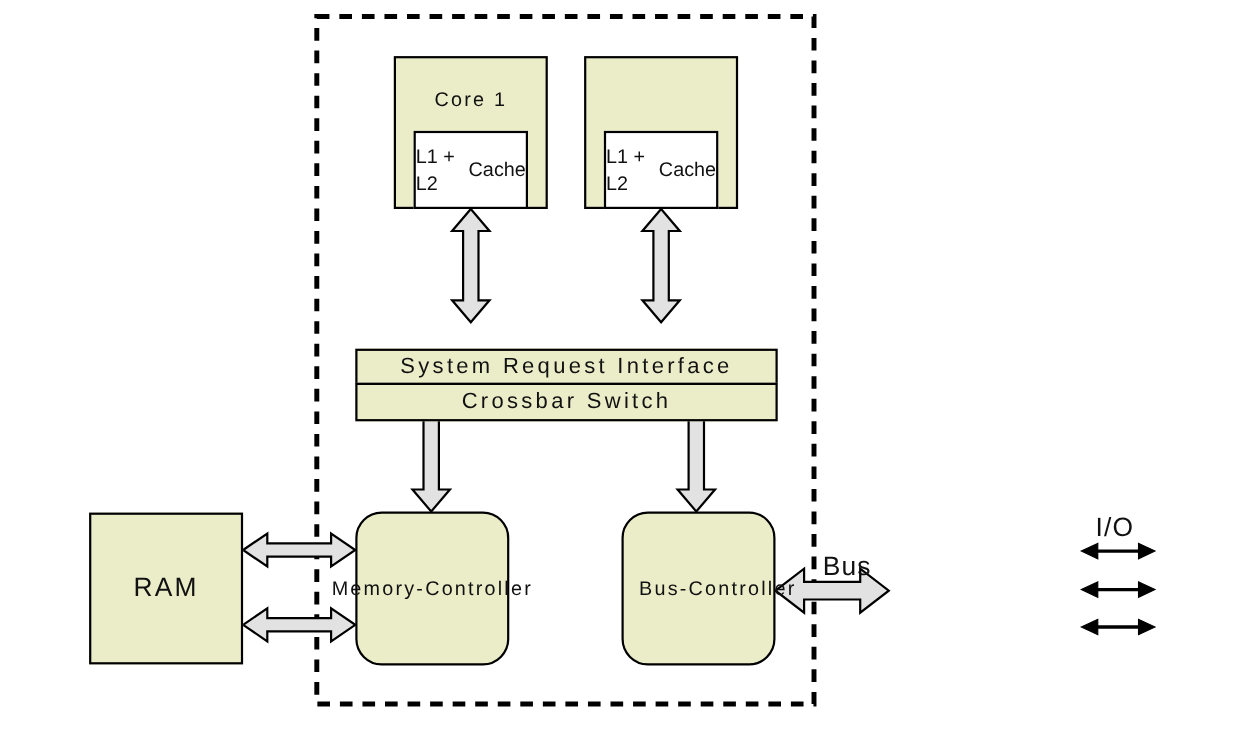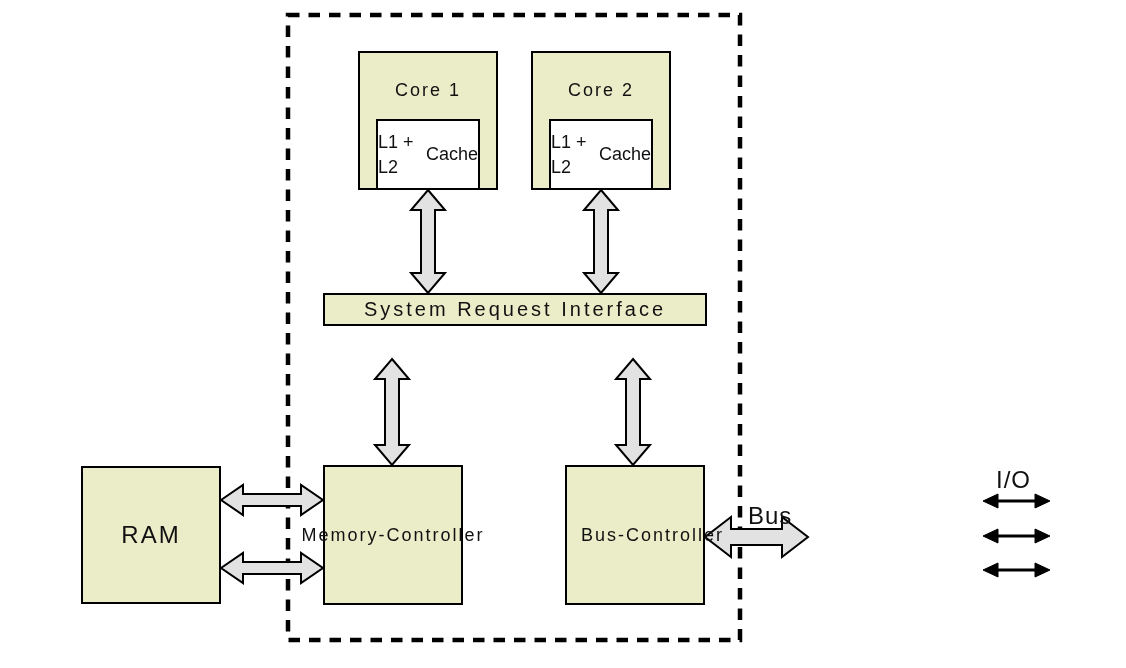--- a/index.html
+++ b/index.html
@@ -51,23 +51,25 @@
     position: absolute;
     box-sizing: border-box;
     background: #ebecc8;
     border: 2px solid #000000;
     display: flex;
     align-items: center;
     justify-content: center;
     font-size: 20px;
     letter-spacing: 3px;
     white-space: nowrap;
+    margin-top: 24px;
   }
   .two-line {
     line-height: 26px;
+    border-radius: 24px;
   }
   .cache-lines {
     line-height: 25px;
     font-size: 18px;
   }
   .free-label {
     position: absolute;
     font-size: 24px;
     letter-spacing: 1px;
     white-space: nowrap;
@@ -110,36 +112,38 @@
       <line x1="994" y1="570" x2="1039" y2="570" stroke-width="3"></line>
       <polygon points="983,570 998,563 998,577" stroke-width="1"></polygon>
       <polygon points="1050,570 1035,563 1035,577" stroke-width="1"></polygon>
     </g>
   </svg>
 
   <div class="node" style="left:358px; top:51px; width:140px; height:139px;"></div>
   <div class="label" style="left:358px; top:77px; width:140px; height:26px; line-height:26px;">Core 1</div>
 
   <div class="node" style="left:531px; top:51px; width:140px; height:139px;"></div>
-  <div class="label" style="left:531px; top:77px; width:140px; height:26px; line-height:26px;">Core 2</div>
 
   <div class="node white center-flex cache-lines" style="left:376px; top:119px; width:104px; height:71px;">
     <div>L1 + L2</div>
     <div>Cache</div>
   </div>
 
   <div class="node white center-flex cache-lines" style="left:549px; top:119px; width:104px; height:71px;">
     <div>L1 + L2</div>
     <div>Cache</div>
   </div>
 
   <div class="bar" style="left:323px; top:293px; width:384px; height:33px;">
     <span>System Request Interface</span>
   </div>
 
+  <div class="bar" style="left:323px; top:324px; width:384px; height:35px;">
+    <span>Crossbar Switch</span>
+  </div>
 
   <div class="node center-flex" style="left:81px; top:466px; width:140px; height:138px; font-size:24px; letter-spacing:2px;">
     <div>RAM</div>
   </div>
 
   <div class="node center-flex two-line" style="left:323px; top:465px; width:140px; height:140px; font-size:18px; letter-spacing:2px;">
     <div>Memory-</div>
     <div>Controller</div>
   </div>
 

